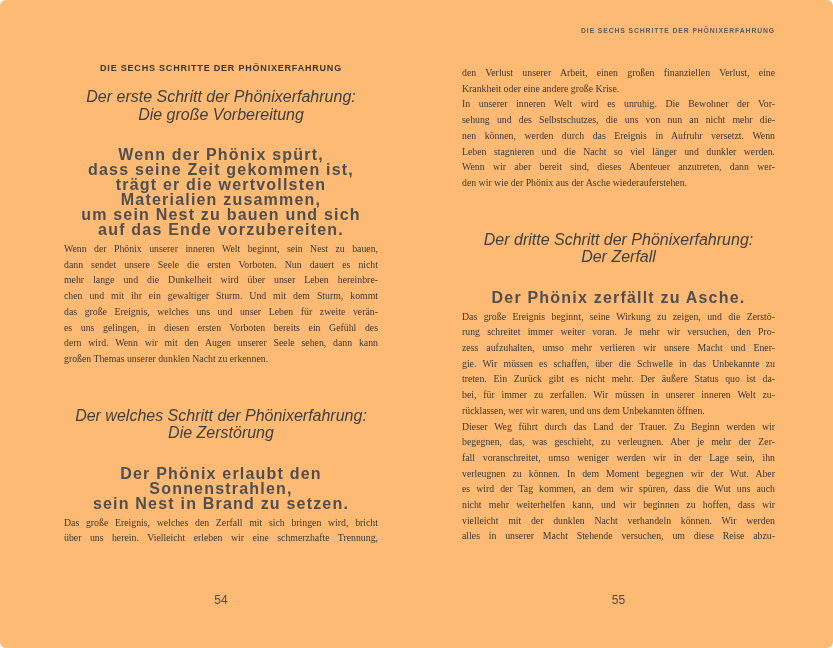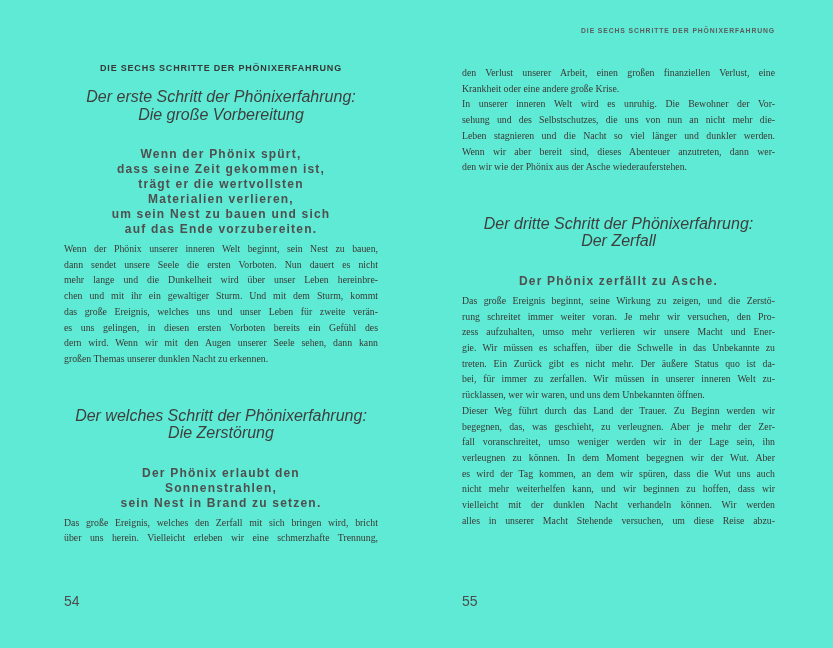--- a/index.html
+++ b/index.html
@@ -4,23 +4,24 @@
 <style>
   html, body {
     margin: 0;
     padding: 0;
     background: #ffffff;
   }
   .spread {
     position: relative;
     width: 833px;
     height: 648px;
-    background: #5eead4;
+    background: #fdba74;
     overflow: hidden;
     font-family: "Liberation Sans", sans-serif;
+    border-radius: 6px;
   }
   .col {
     position: absolute;
     top: 0;
     height: 648px;
   }
   .col.left  { left: 64px;  width: 314px; }
   .col.right { left: 462px; width: 313px; }
   .flow { padding-top: 61px; }
 
@@ -53,21 +54,21 @@
     font-weight: 500;
     font-size: 16px;
     line-height: 17.5px;
     color: #3f3f3f;
     margin-top: 40px;
   }
   .b-chapter-heading + .b-subhead { margin-top: 13px; }
   .b-poem {
     text-align: center;
     font-weight: 600;
-    font-size: 12px;
+    font-size: 16px;
     letter-spacing: 1.2px;
     line-height: 15px;
     color: #4f4f4f;
     margin-top: 24px;
   }
   .b-body {
     font-family: "Liberation Serif", serif;
     font-size: 9.8px;
     line-height: 15.7px;
     color: #3b3835;
@@ -82,22 +83,22 @@
   .b-body .line.pend {
     text-align-last: left;
   }
 
   
   .page-number {
     position: absolute;
     top: 593px;
     left: 0;
     right: 0;
-    text-align: left;
-    font-size: 14px;
+    text-align: center;
+    font-size: 12px;
     color: #4c4c4c;
   }
 </style>
 </head>
 <body>
 
 <div class="spread">
 
   <div class="col left">
     <div class="flow">
@@ -105,21 +106,21 @@
           <div class="line">DIE SECHS SCHRITTE DER PHÖNIXERFAHRUNG</div>
         </div>
         <div class="block b-subhead">
           <div class="line">Der erste Schritt der Phönixerfahrung:</div>
           <div class="line">Die große Vorbereitung</div>
         </div>
         <div class="block b-poem">
           <div class="line">Wenn der Phönix spürt,</div>
           <div class="line">dass seine Zeit gekommen ist,</div>
           <div class="line">trägt er die wertvollsten</div>
-          <div class="line">Materialien verlieren,</div>
+          <div class="line">Materialien zusammen,</div>
           <div class="line">um sein Nest zu bauen und sich</div>
           <div class="line">auf das Ende vorzubereiten.</div>
         </div>
         <div class="block b-body">
           <div class="line">Wenn der Phönix unserer inneren Welt beginnt, sein Nest zu bauen,</div>
           <div class="line">dann sendet unsere Seele die ersten Vorboten. Nun dauert es nicht</div>
           <div class="line">mehr lange und die Dunkelheit wird über unser Leben hereinbre-</div>
           <div class="line">chen und mit ihr ein gewaltiger Sturm. Und mit dem Sturm, kommt</div>
           <div class="line">das große Ereignis, welches uns und unser Leben für zweite verän-</div>
           <div class="line">es uns gelingen, in diesen ersten Vorboten bereits ein Gefühl des</div>
@@ -144,20 +145,21 @@
   </div>
 
   <div class="col right">
     <div class="running-head">DIE SECHS SCHRITTE DER PHÖNIXERFAHRUNG</div>
     <div class="flow">
         <div class="block b-body">
           <div class="line">den Verlust unserer Arbeit, einen großen finanziellen Verlust, eine</div>
           <div class="line pend">Krankheit oder eine andere große Krise.</div>
           <div class="line">In unserer inneren Welt wird es unruhig. Die Bewohner der Vor-</div>
           <div class="line">sehung und des Selbstschutzes, die uns von nun an nicht mehr die-</div>
+          <div class="line">nen können, werden durch das Ereignis in Aufruhr versetzt. Wenn</div>
           <div class="line">Leben stagnieren und die Nacht so viel länger und dunkler werden.</div>
           <div class="line">Wenn wir aber bereit sind, dieses Abenteuer anzutreten, dann wer-</div>
           <div class="line pend">den wir wie der Phönix aus der Asche wiederauferstehen.</div>
         </div>
         <div class="block b-subhead">
           <div class="line">Der dritte Schritt der Phönixerfahrung:</div>
           <div class="line">Der Zerfall</div>
         </div>
         <div class="block b-poem">
           <div class="line">Der Phönix zerfällt zu Asche.</div>

